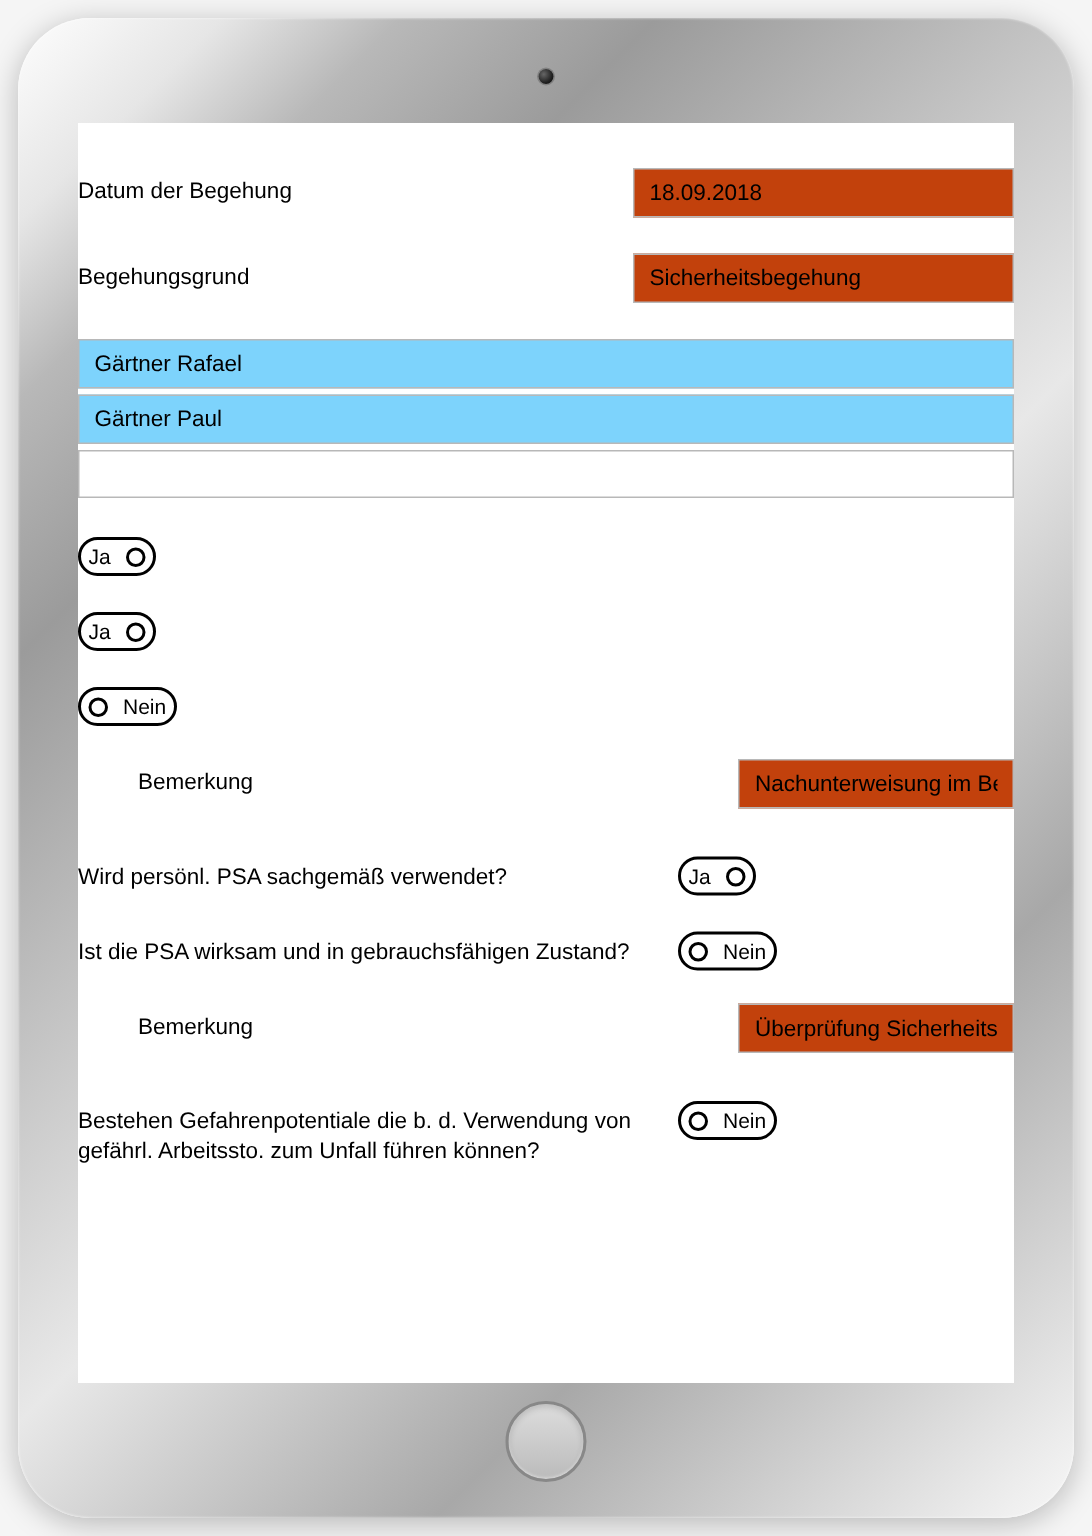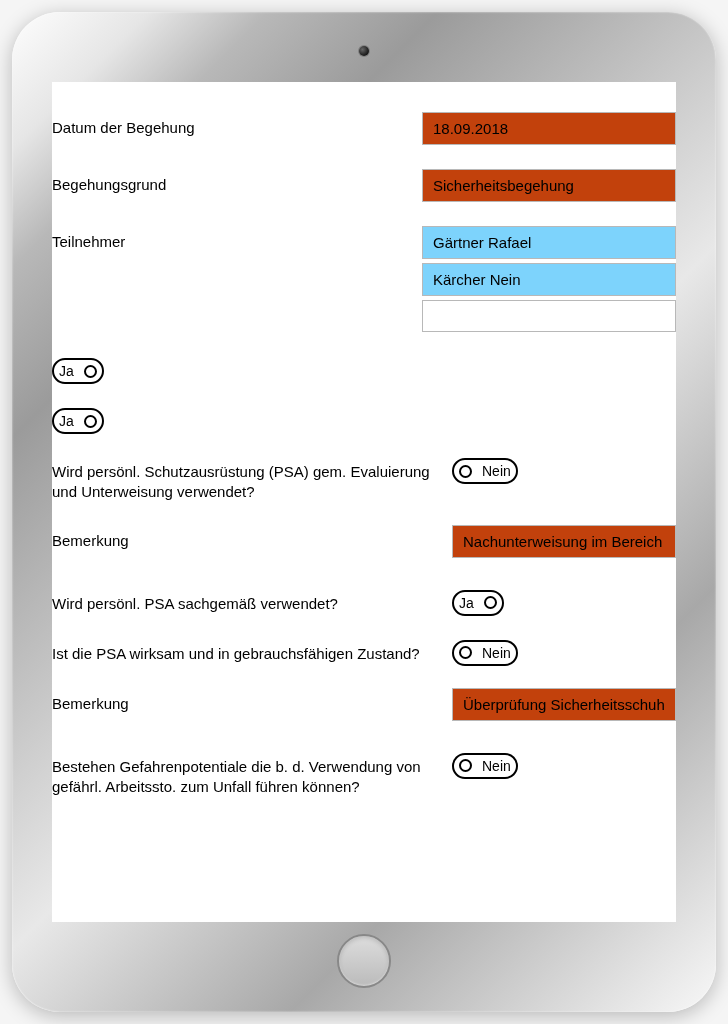--- a/index.html
+++ b/index.html
@@ -146,20 +146,21 @@
   .check-row .value-col {
     padding-top: 2px;
     flex: none;
   }
 
   .bem-row .value-col .text-input {
     width: 240px;
   }
   .bem-row .label-col{
     width:400px;
+    margin-left:40px;
   }
 
 </style>
 </head>
 <body>
 
 <div class="tablet">
   <div class="camera"></div>
 
   <div class="screen">
@@ -172,24 +173,23 @@
     </div>
 
     <div class="row">
       <div class="label-col">Begehungsgrund</div>
       <div class="value-col">
         <input class="text-input" type="text" value="Sicherheitsbegehung" style="">
       </div>
     </div>
 
     <div class="row">
-      <div class="label-col">Teilnehmer</div>
       <div class="value-col">
         <div class="participant-row">Gärtner Rafael</div>
-        <div class="participant-row">Kärcher Nein</div>
+        <div class="participant-row">Gärtner Paul</div>
         <div class="participant-row empty"></div>
       </div>
     </div>
 
 
     <div class="check-row">
       <div class="value-col">
         <div class="toggle ja">
           <span class="tlabel">Ja</span>
           <span class="knob"></span>
@@ -200,21 +200,20 @@
     <div class="check-row">
       <div class="value-col">
         <div class="toggle ja">
           <span class="tlabel">Ja</span>
           <span class="knob"></span>
         </div>
       </div>
     </div>
 
     <div class="check-row">
-      <div class="label-col">Wird persönl. Schutzausrüstung (PSA) gem. Evaluierung und Unterweisung verwendet?</div>
       <div class="value-col">
         <div class="toggle nein">
           <span class="knob"></span>
           <span class="tlabel">Nein</span>
         </div>
       </div>
     </div>
 
     <div class="row bem-row" style="margin-bottom:30px;">
       <div class="label-col">Bemerkung</div>

